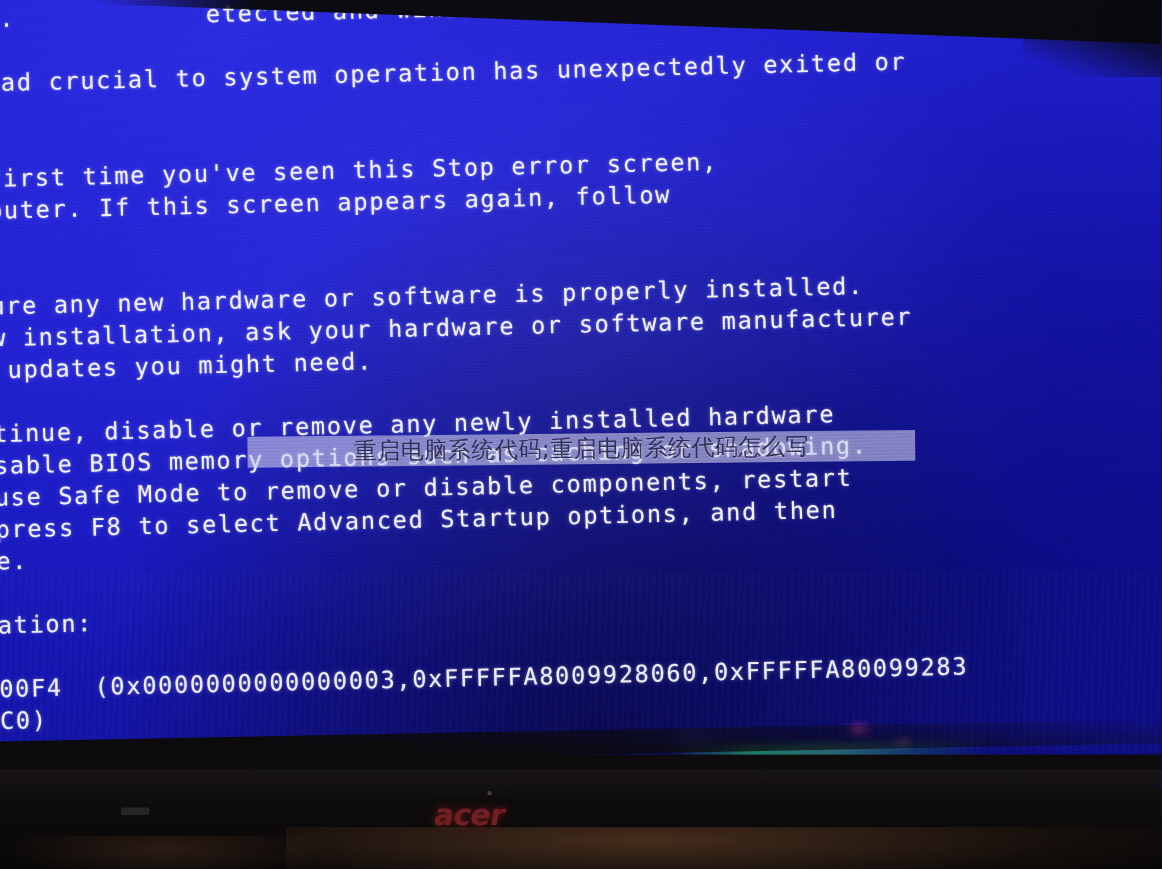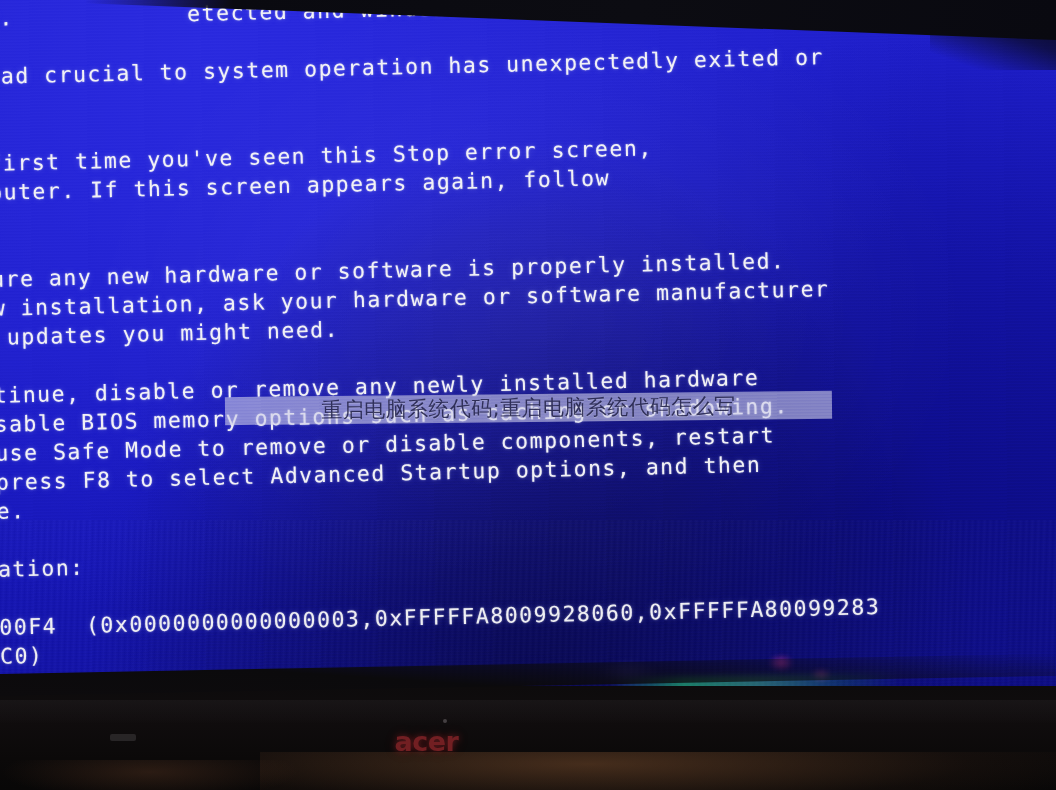--- a/index.html
+++ b/index.html
@@ -67,20 +67,21 @@
     z-index: 8;
     pointer-events: none;
   }
   .brand {
     position: absolute;
     left: 0; top: 726px;
     width: 853px;
     text-align: center;
     z-index: 9;
     font-family: "DejaVu Sans", "Liberation Sans", sans-serif;
+    font-style: italic;
     font-weight: 700;
     font-size: 27px;
     letter-spacing: -0.5px;
     color: #7b2125;
     text-shadow: 0 0 6px rgba(160,40,45,0.55), 0 0 14px rgba(120,25,30,0.35);
     opacity: 0.92;
     pointer-events: none;
   }
 
   

